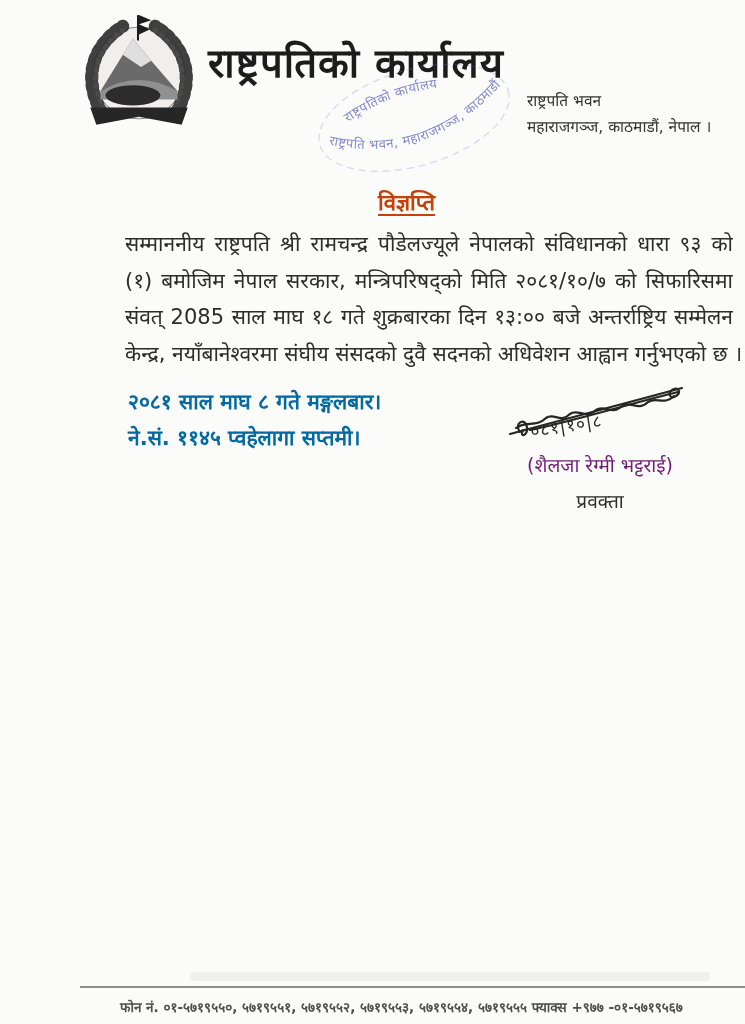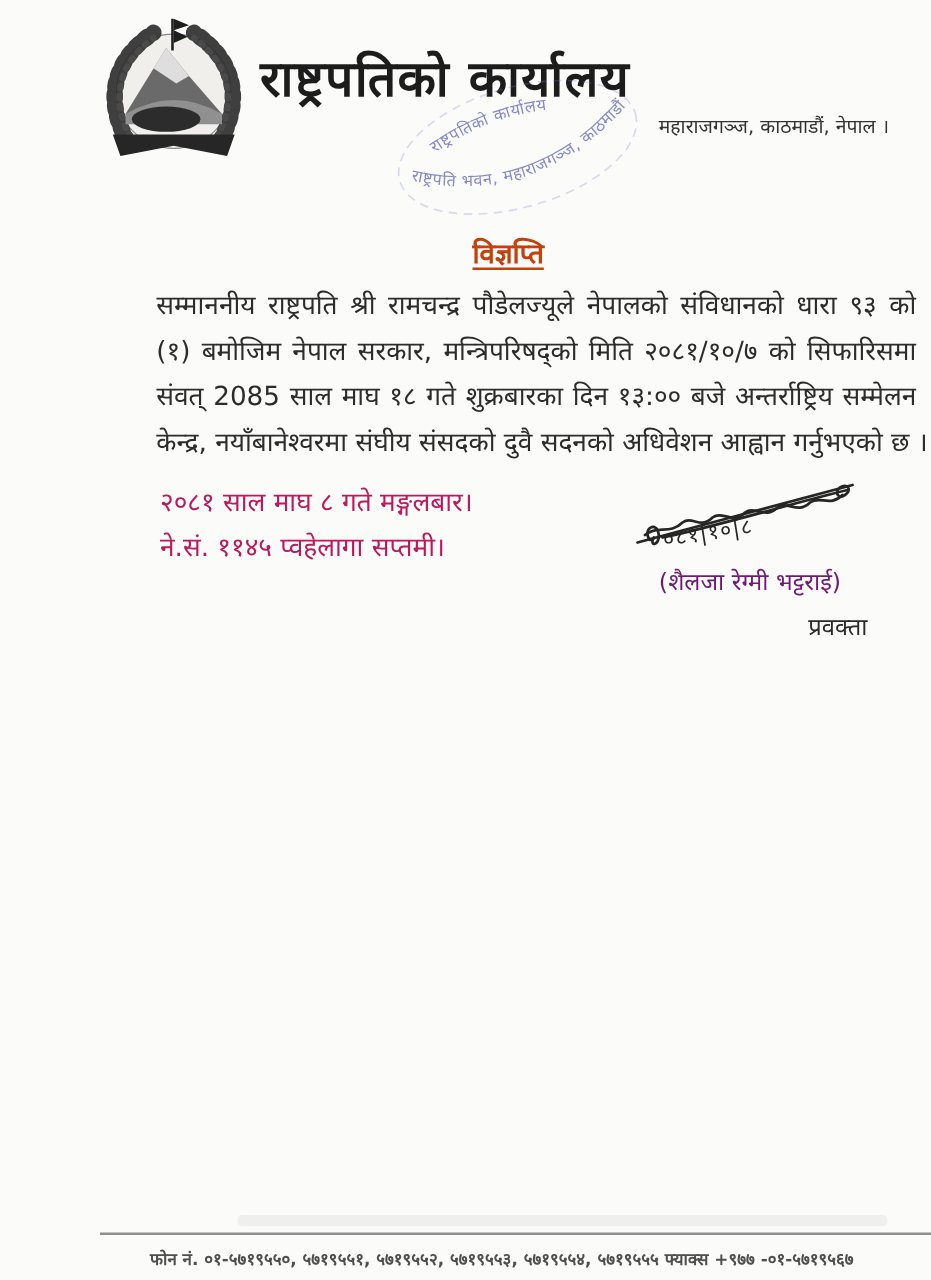--- a/index.html
+++ b/index.html
@@ -35,31 +35,31 @@
     position:absolute;left:338px;top:186px;
     font-size:22px;font-weight:bold;color:#c2410c;
     text-decoration:underline;text-underline-offset:4px;
   }
 
   
   .body-par{position:absolute;left:85px;top:226px;width:608px;font-size:21px;color:#2c2c2c;}
   .body-par .line{height:36.5px;line-height:36.5px;white-space:nowrap;}
   .body-par .line.just{white-space:normal;text-align:justify;text-align-last:justify;overflow:hidden;}
 
-  .date-block{position:absolute;left:88px;top:384px;font-size:21px;line-height:36px;color:#be185d;}
+  .date-block{position:absolute;left:88px;top:384px;font-size:21px;line-height:36px;color:#0369a1;font-weight:bold;}
 
   
   .sig-svg{position:absolute;left:466px;top:380px;width:186px;height:66px;}
   .sig-date{
     position:absolute;left:490px;top:414px;
     font-size:17px;color:#262626;transform:rotate(-9deg);
     letter-spacing:1px;
   }
   .sig-name{position:absolute;left:466px;top:452px;width:188px;text-align:center;font-size:19px;color:#701a75;white-space:nowrap;}
-  .sig-role{position:absolute;left:466px;top:488px;width:188px;text-align:right;font-size:19px;color:#2b2b2b;}
+  .sig-role{position:absolute;left:466px;top:488px;width:188px;text-align:center;font-size:19px;color:#2b2b2b;}
 
   
   .scan-band{position:absolute;left:150px;top:972px;width:520px;height:9px;background:#bdbdbd;opacity:.18;border-radius:4px;}
   .footer-rule{position:absolute;left:40px;top:986px;width:705px;height:2px;background:#8f8f8f;}
   .footer-text{position:absolute;left:80px;top:998px;font-size:13.5px;color:#4f4f4f;white-space:nowrap;font-weight:bold;}
 </style>
 </head>
 <body>
 
 <div class="page">
@@ -99,20 +99,21 @@
     <ellipse cx="107" cy="64" rx="98" ry="48" fill="none" stroke="#7478c6" stroke-width="1.3" stroke-dasharray="7 5" opacity=".3"></ellipse>
     <text>
       <textPath href="#arcTop" startOffset="14%">राष्ट्रपतिको कार्यालय</textPath>
     </text>
     <text>
       <textPath href="#arcBot" startOffset="2%">राष्ट्रपति भवन, महाराजगञ्ज, काठमाडौं</textPath>
     </text>
   </svg>
 
   <div class="addr">
+    <div>राष्ट्रपति भवन</div>
     <div>महाराजगञ्ज, काठमाडौं, नेपाल ।</div>
   </div>
 
   <div class="doc-title">विज्ञप्ति</div>
 
   <div class="body-par">
     <div class="line just">सम्माननीय राष्ट्रपति श्री रामचन्द्र पौडेलज्यूले नेपालको संविधानको धारा ९३ को उपधारा</div>
     <div class="line just">(१) बमोजिम नेपाल सरकार, मन्त्रिपरिषद्को मिति २०८१/१०/७ को सिफारिसमा</div>
     <div class="line just">संवत् 2085 साल माघ १८ गते शुक्रबारका दिन १३:०० बजे अन्तर्राष्ट्रिय सम्मेलन</div>
     <div class="line">केन्द्र, नयाँबानेश्वरमा संघीय संसदको दुवै सदनको अधिवेशन आह्वान गर्नुभएको छ ।</div>

